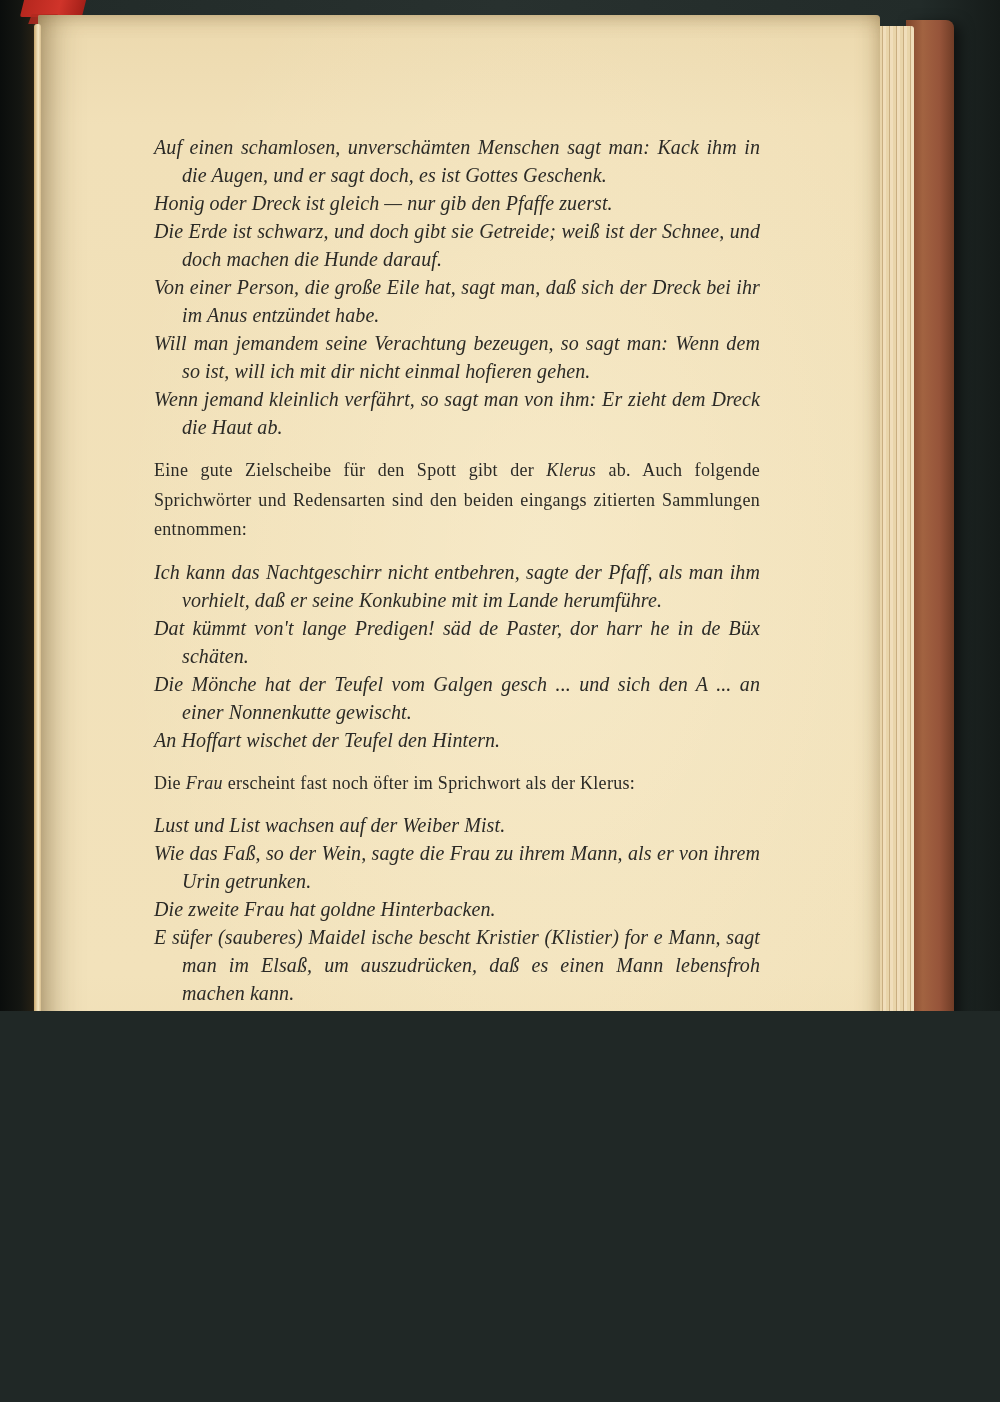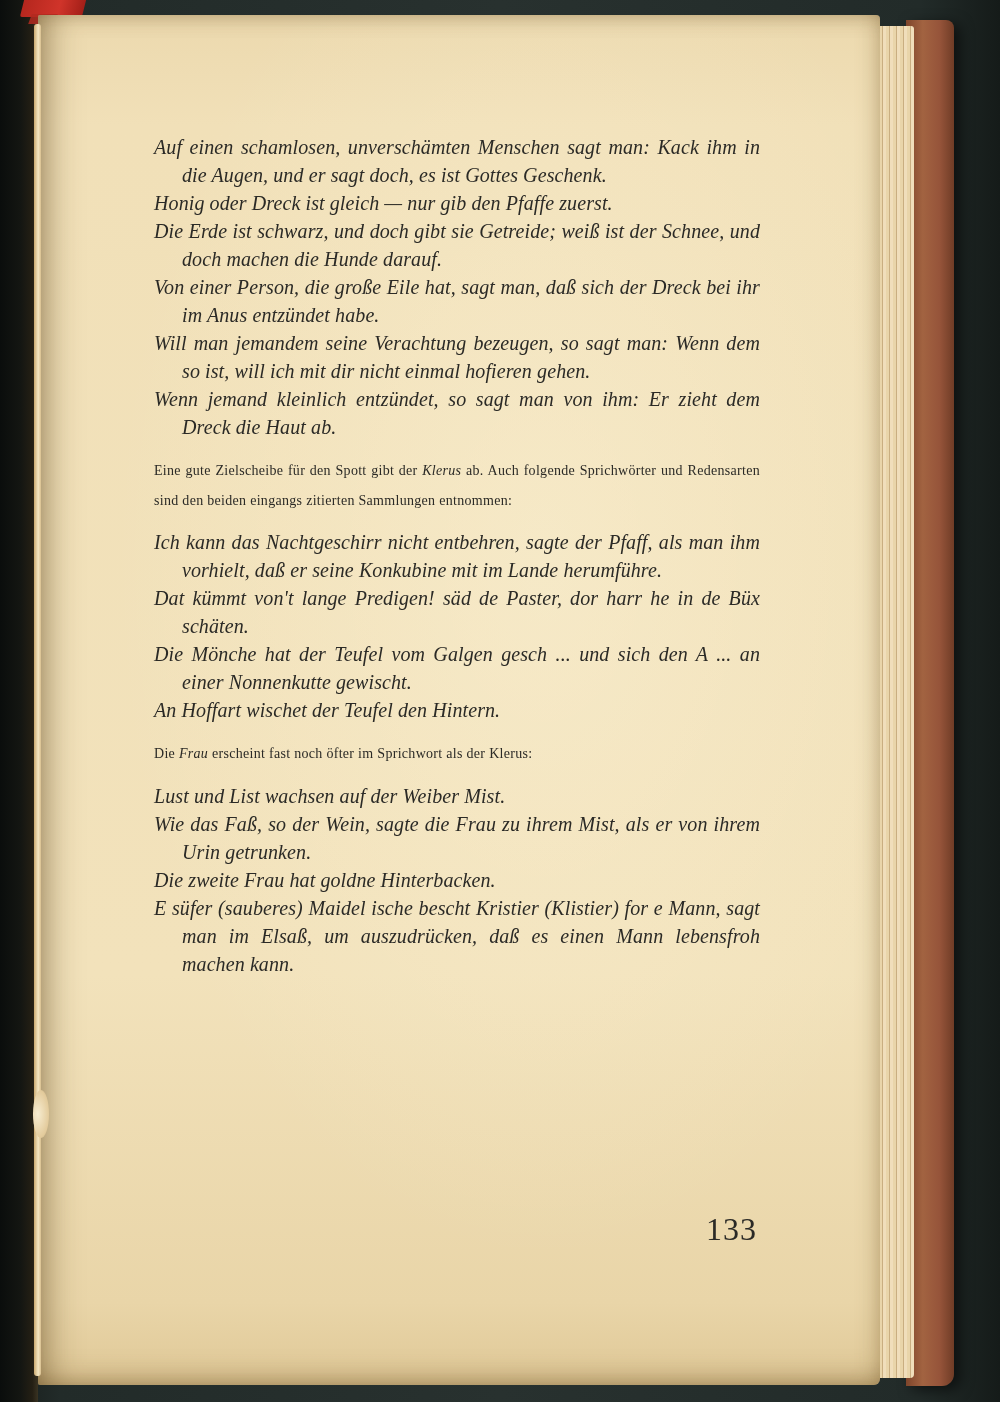--- a/index.html
+++ b/index.html
@@ -3,21 +3,21 @@
 <meta charset="utf-8">
 <style>
   * { margin:0; padding:0; box-sizing:border-box; }
   html,body { width:1000px; height:1402px; }
   body {
     font-family:"Liberation Serif","DejaVu Serif",serif;
     background:#202826;
     overflow:hidden;
   }
   .scene {
-    position:relative; width:1000px; height:1402px;
+    position:relative; width:1000px; height:1011px;
     background:linear-gradient(90deg,#161c1a 0%,#222b29 6%,#28312f 50%,#222b29 92%,#151b19 100%);
     overflow:hidden;
   }
   
   .spine-left {
     position:absolute; left:0; top:0; width:38px; height:1402px;
     background:linear-gradient(90deg,#0a0d0c 0%,#141612 55%,#241f14 85%,#3a3322 100%);
   }
   
   .red-mark {
@@ -75,21 +75,21 @@
     color:#2b2a26;
     text-align:justify;
   }
   .text-block p { margin:0; }
   .text-block p.proverb {
     font-size:20px; line-height:28px;
     text-indent:-28px; padding-left:28px;
     letter-spacing:.1px;
   }
   .text-block p.prose {
-    font-size:14px; line-height:29.5px;
+    font-size:18px; line-height:29.5px;
     margin:15px 0 13px 0;
     letter-spacing:.3px;
   }
   .text-block .it { font-style:italic; }
   .page-number {
     position:absolute; left:668px; top:1196px;
     font-size:32px; letter-spacing:1px; color:#2b2a26;
   }
 </style>
 </head>
@@ -103,29 +103,29 @@
   <div class="cover-right"></div>
   <div class="page-stack"></div>
 
   <div class="page">
     <div class="text-block">
         <p class="proverb"><span class="it">Auf einen schamlosen, unverschämten Menschen sagt man: Kack ihm in die Augen, und er sagt doch, es ist Gottes Geschenk.</span></p>
         <p class="proverb"><span class="it">Honig oder Dreck ist gleich — nur gib den Pfaffe zuerst.</span></p>
         <p class="proverb"><span class="it">Die Erde ist schwarz, und doch gibt sie Getreide; weiß ist der Schnee, und doch machen die Hunde darauf.</span></p>
         <p class="proverb"><span class="it">Von einer Person, die große Eile hat, sagt man, daß sich der Dreck bei ihr im Anus entzündet habe.</span></p>
         <p class="proverb"><span class="it">Will man jemandem seine Verachtung bezeugen, so sagt man: Wenn dem so ist, will ich mit dir nicht einmal hofieren gehen.</span></p>
-        <p class="proverb"><span class="it">Wenn jemand kleinlich entzündet, so sagt man von ihm: Er zieht dem Dreck die Haut ab.</span></p>
+        <p class="proverb"><span class="it">Wenn jemand kleinlich verfährt, so sagt man von ihm: Er zieht dem Dreck die Haut ab.</span></p>
         <p class="prose"><span>Eine gute Zielscheibe für den Spott gibt der </span><span class="it">Klerus</span><span> ab. Auch folgende Sprichwörter und Redensarten sind den beiden eingangs zitierten Sammlungen entnommen:</span></p>
         <p class="proverb"><span class="it">Ich kann das Nachtgeschirr nicht entbehren, sagte der Pfaff, als man ihm vorhielt, daß er seine Konkubine mit im Lande herumführe.</span></p>
         <p class="proverb"><span class="it">Dat kümmt von't lange Predigen! säd de Paster, dor harr he in de Büx schäten.</span></p>
         <p class="proverb"><span class="it">Die Mönche hat der Teufel vom Galgen gesch ... und sich den A ... an einer Nonnenkutte gewischt.</span></p>
         <p class="proverb"><span class="it">An Hoffart wischet der Teufel den Hintern.</span></p>
         <p class="prose"><span>Die </span><span class="it">Frau</span><span> erscheint fast noch öfter im Sprichwort als der Klerus:</span></p>
         <p class="proverb"><span class="it">Lust und List wachsen auf der Weiber Mist.</span></p>
-        <p class="proverb"><span class="it">Wie das Faß, so der Wein, sagte die Frau zu ihrem Mist, als er von ihrem Urin getrunken.</span></p>
+        <p class="proverb"><span class="it">Wie das Faß, so der Wein, sagte die Frau zu ihrem Mann, als er von ihrem Urin getrunken.</span></p>
         <p class="proverb"><span class="it">Die zweite Frau hat goldne Hinterbacken.</span></p>
         <p class="proverb"><span class="it">E süfer (sauberes) Maidel ische bescht Kristier (Klistier) for e Mann, sagt man im Elsaß, um auszudrücken, daß es einen Mann lebensfroh machen kann.</span></p>
       </div>
     <div class="page-number">133</div>
   </div>
 
   <div class="gutter-edge"></div>
   <div class="fold-notch"></div>
 </div>
 

